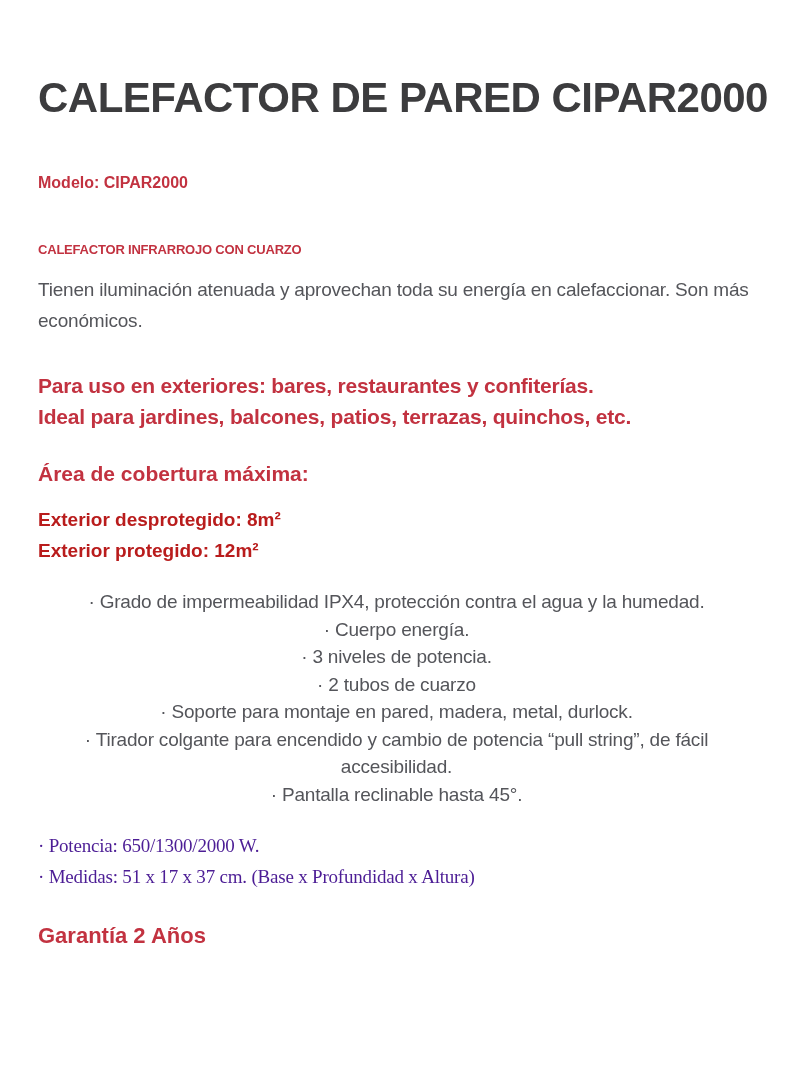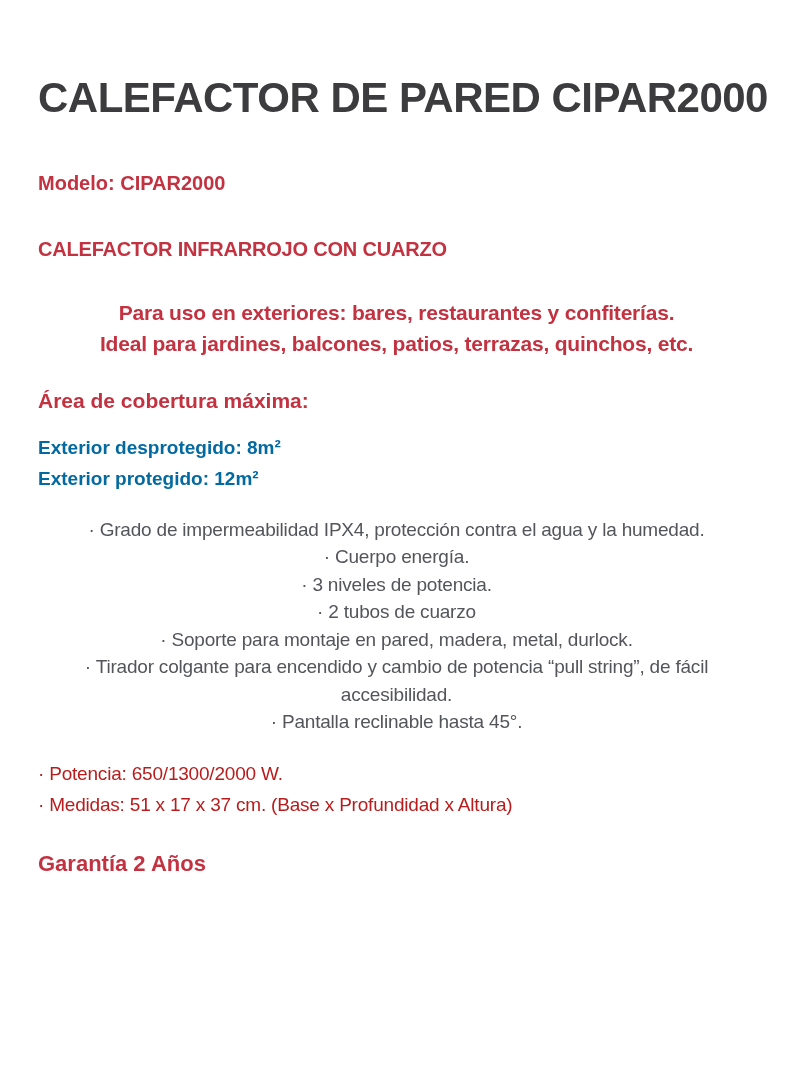--- a/index.html
+++ b/index.html
@@ -20,28 +20,28 @@
   .page-title {
     font-size: 42px;
     line-height: 52px;
     font-weight: 700;
     letter-spacing: -0.5px;
     color: #3c3c3e;
     white-space: nowrap;
   }
   .model-label {
     margin-top: 46px;
-    font-size: 20px;
+    font-size: 16px;
     line-height: 26px;
     font-weight: 700;
     color: #c23240;
   }
   .red-heading {
     margin-top: 40px;
-    font-size: 20px;
+    font-size: 13px;
     line-height: 27px;
     font-weight: 700;
     letter-spacing: -0.2px;
     color: #c23240;
   }
   .para-bold {
     margin-top: 7px;
     font-size: 19px;
     line-height: 31px;
     font-weight: 700;
@@ -58,55 +58,55 @@
     color: #54555a;
     white-space: pre-line;
   }
   .usage-block {
     margin-top: 34px;
     font-size: 21px;
     line-height: 31px;
     font-weight: 700;
     letter-spacing: -0.2px;
     color: #c23240;
-    text-align: center;
   }
   .coverage-heading {
     margin-top: 28px;
     font-size: 21px;
     line-height: 27px;
     font-weight: 700;
     color: #c23240;
   }
   .coverage-lines {
     margin-top: 2px;
     font-size: 19px;
     line-height: 31px;
     font-weight: 700;
-    color: #0369a1;
+    color: #b91c1c;
   }
   .features-list {
     margin-top: 22px;
     font-size: 19px;
     line-height: 27.5px;
     font-weight: 400;
     letter-spacing: -0.2px;
     color: #54555a;
     text-align: center;
   }
   .features-list .feature-item {
     white-space: pre-line;
   }
   .specs-list {
     margin-top: 22px;
     font-size: 19px;
     line-height: 31px;
     font-weight: 400;
     letter-spacing: -0.2px;
-    color: #b91c1c;
+    color: #4c1d95;
+    font-family: Liberation Serif, serif;
   }
   .warranty-heading {
     margin-top: 30px;
     font-size: 22px;
     line-height: 27px;
     font-weight: 700;
     color: #c23240;
   }
 </style>
 </head>
@@ -114,20 +114,22 @@
 
 <div class="page">
 
   <h1 class="page-title">CALEFACTOR DE PARED CIPAR2000</h1>
 
   <div class="model-label">Modelo: CIPAR2000</div>
 
   <h2 class="red-heading">CALEFACTOR INFRARROJO CON CUARZO</h2>
 
 
+  <p class="para-regular">Tienen iluminación atenuada y aprovechan toda su energía en calefaccionar. Son más
+económicos.</p>
 
   <div class="usage-block">
     <div>Para uso en exteriores: bares, restaurantes y confiterías.</div>
     <div>Ideal para jardines, balcones, patios, terrazas, quinchos, etc.</div>
   </div>
 
   <h2 class="coverage-heading">Área de cobertura máxima:</h2>
 
   <div class="coverage-lines">
     <div>Exterior desprotegido: 8m²</div>

